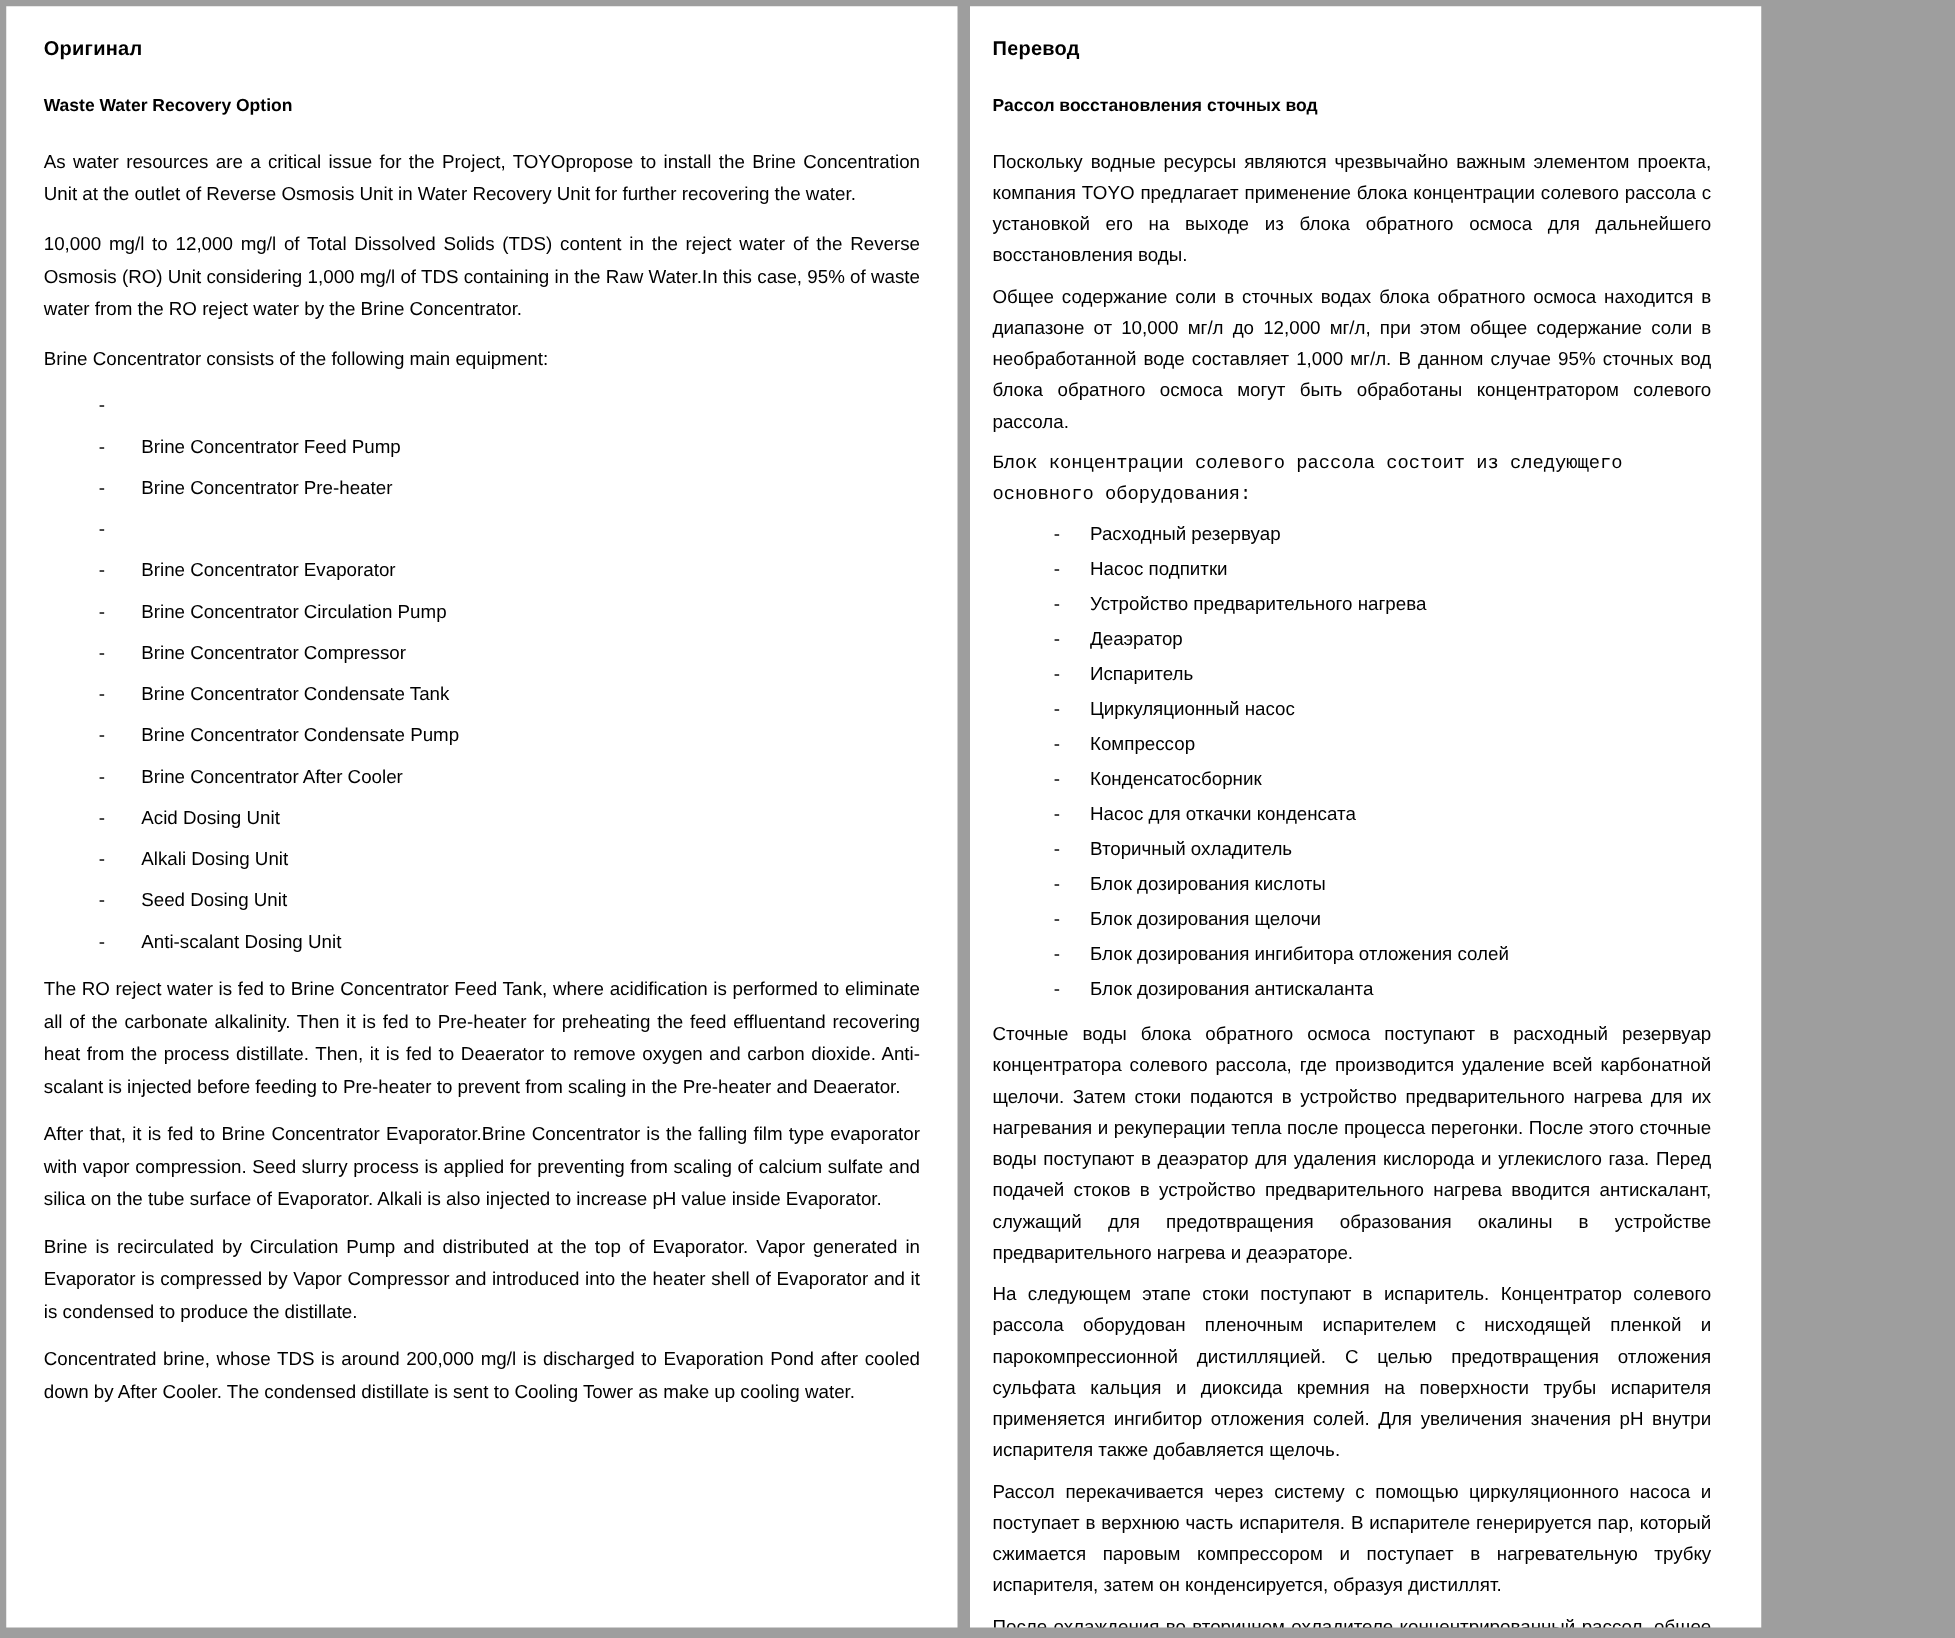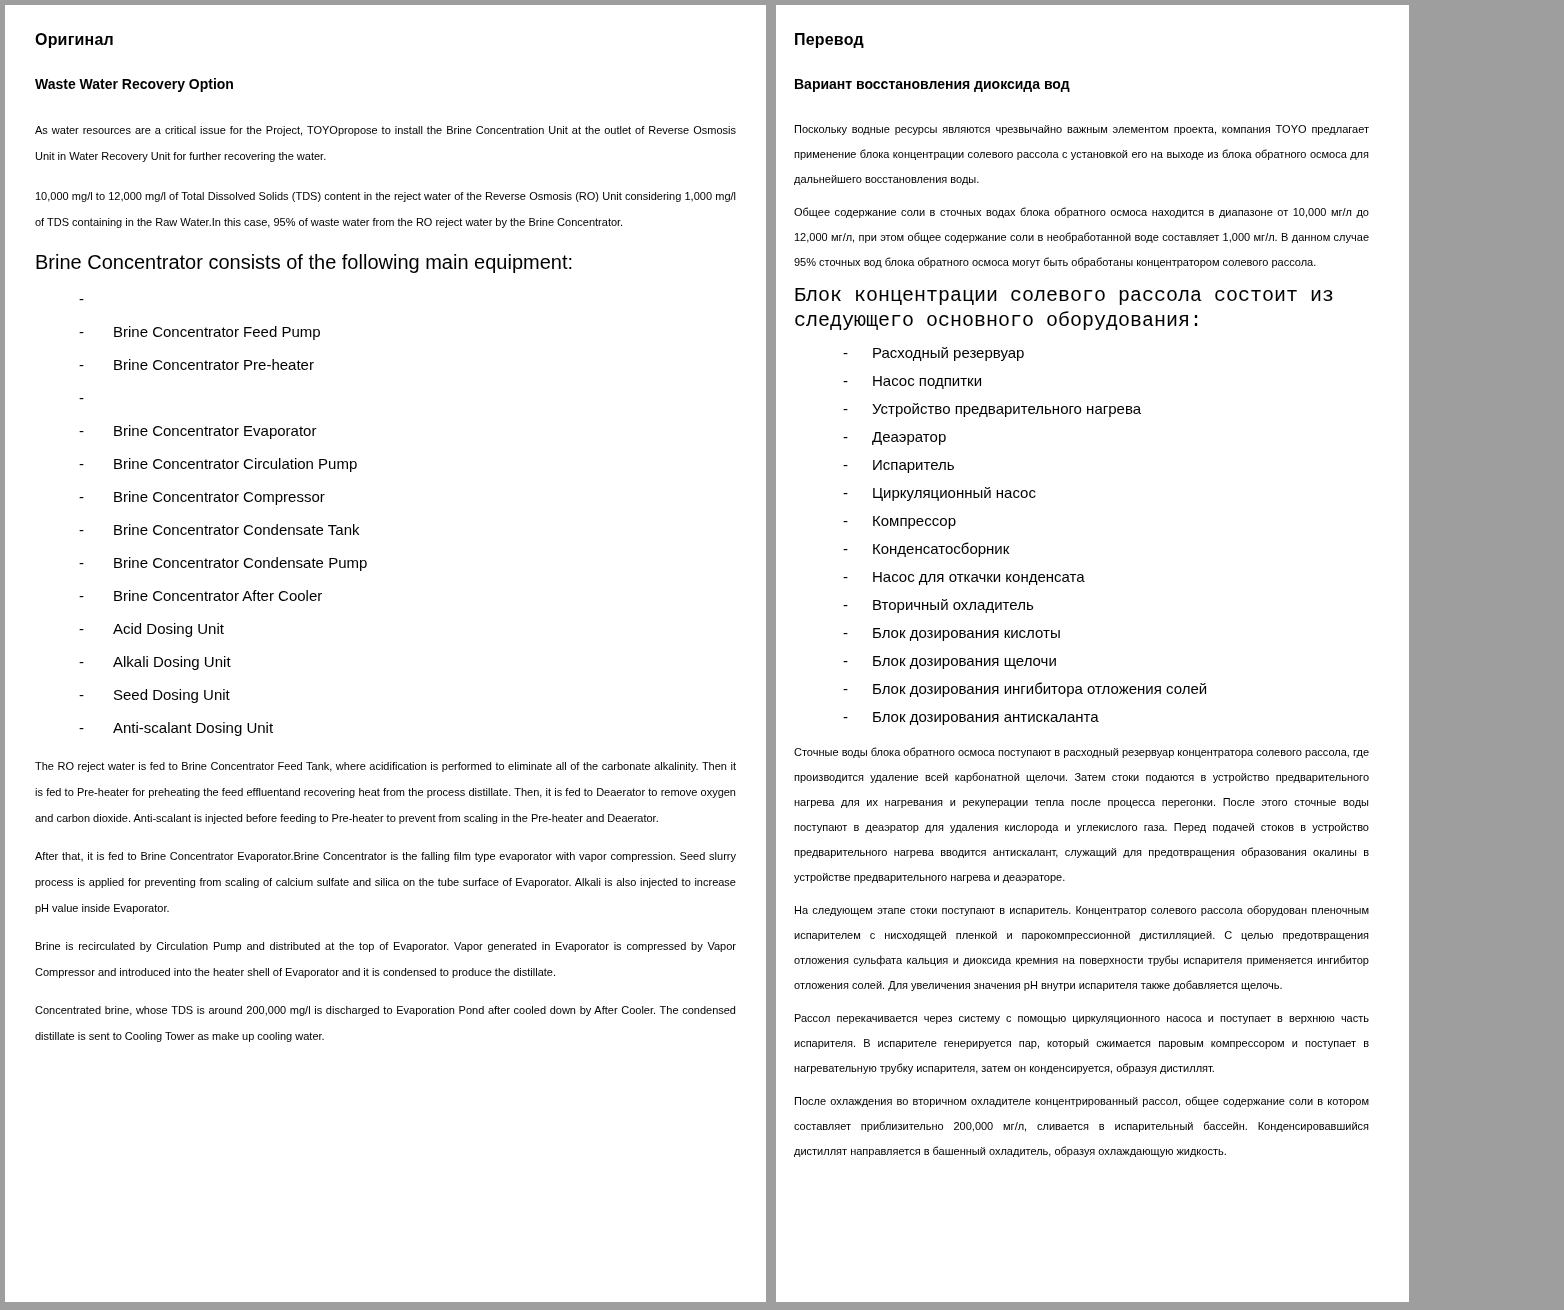--- a/index.html
+++ b/index.html
@@ -30,28 +30,28 @@
     margin-bottom: 21px;
     letter-spacing: 0.2px;
   }
   .panel-subtitle {
     font-size: 14px;
     font-weight: bold;
     line-height: 18px;
     margin-bottom: 24px;
   }
   .para {
-    font-size: 11px;
+    font-size: 15px;
     text-align: justify;
   }
   .original .para { line-height: 26px; margin-bottom: 14px; }
   .original .after-list .para { margin-bottom: 12px; }
   .translation .para { line-height: 25px; margin-bottom: 8px; }
   .list-intro {
-    font-size: 20px;
+    font-size: 15px;
   }
   .original .list-intro { line-height: 26px; margin-bottom: 7px; }
   .translation .list-intro { line-height: 25px; margin-bottom: 6px; font-family: Liberation Mono, monospace; }
 
   .equip-list { margin-bottom: 9px; }
   .li {
     display: flex;
     font-size: 15px;
   }
   .original .li { line-height: 33px; }
@@ -140,21 +140,21 @@
     <div class="paras after-list">
         <p class="para">The RO reject water is fed to Brine Concentrator Feed Tank, where acidification is performed to eliminate all of the carbonate alkalinity. Then it is fed to Pre-heater for preheating the feed effluentand recovering heat from the process distillate. Then, it is fed to Deaerator to remove oxygen and carbon dioxide. Anti-scalant is injected before feeding to Pre-heater to prevent from scaling in the Pre-heater and Deaerator.</p>
         <p class="para">After that, it is fed to Brine Concentrator Evaporator.Brine Concentrator is the falling film type evaporator with vapor compression. Seed slurry process is applied for preventing from scaling of calcium sulfate and silica on the tube surface of Evaporator. Alkali is also injected to increase pH value inside Evaporator.</p>
         <p class="para">Brine is recirculated by Circulation Pump and distributed at the top of Evaporator. Vapor generated in Evaporator is compressed by Vapor Compressor and introduced into the heater shell of Evaporator and it is condensed to produce the distillate.</p>
         <p class="para">Concentrated brine, whose TDS is around 200,000 mg/l is discharged to Evaporation Pond after cooled down by After Cooler. The condensed distillate is sent to Cooling Tower as make up cooling water.</p>
       </div>
   </div>
 
   <div class="panel translation">
     <div class="panel-title">Перевод</div>
-    <div class="panel-subtitle">Вариант восстановления диоксида вод</div>
+    <div class="panel-subtitle">Рассол восстановления сточных вод</div>
 
     <div class="paras before-list">
         <p class="para">Поскольку водные ресурсы являются чрезвычайно важным элементом проекта, компания TOYO предлагает применение блока концентрации солевого рассола с установкой его на выходе из блока обратного осмоса для дальнейшего восстановления воды.</p>
         <p class="para">Общее содержание соли в сточных водах блока обратного осмоса находится в диапазоне от 10,000 мг/л до 12,000 мг/л, при этом общее содержание соли в необработанной воде составляет 1,000 мг/л. В данном случае 95% сточных вод блока обратного осмоса могут быть обработаны концентратором солевого рассола.</p>
       </div>
 
     <div class="list-intro">Блок концентрации солевого рассола состоит из следующего основного оборудования:</div>
 
     <div class="equip-list">
         <div class="li">

